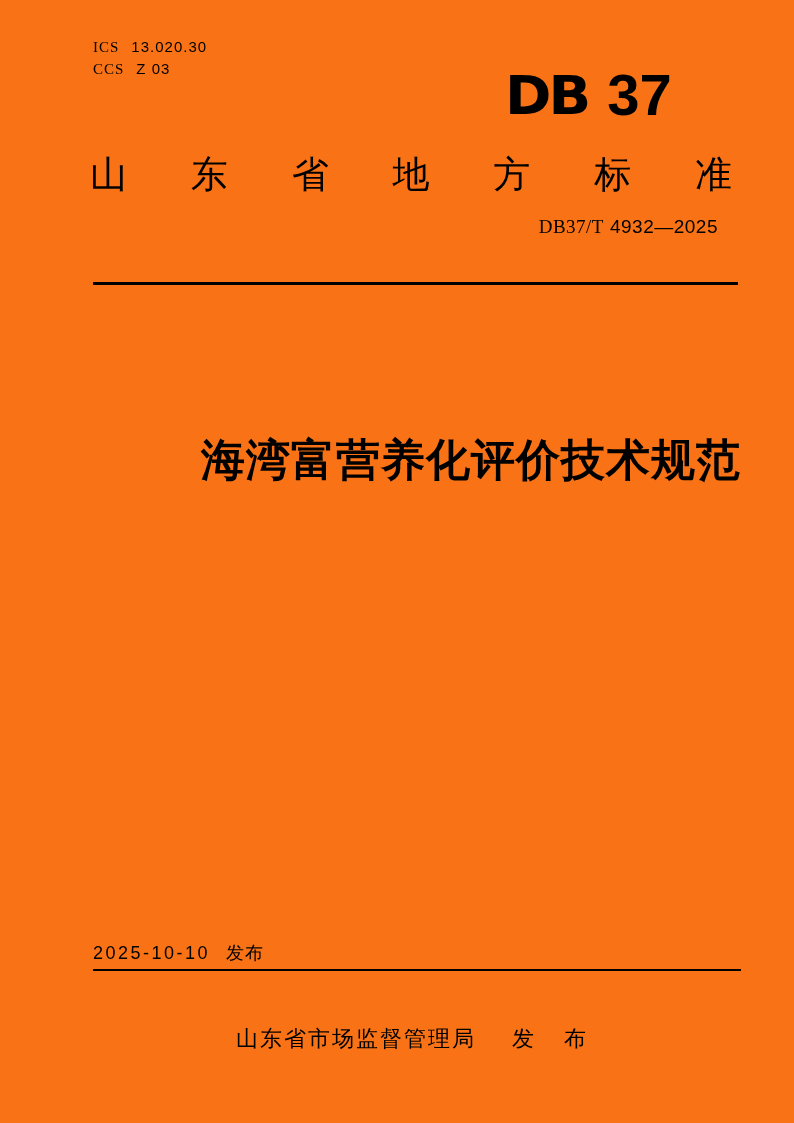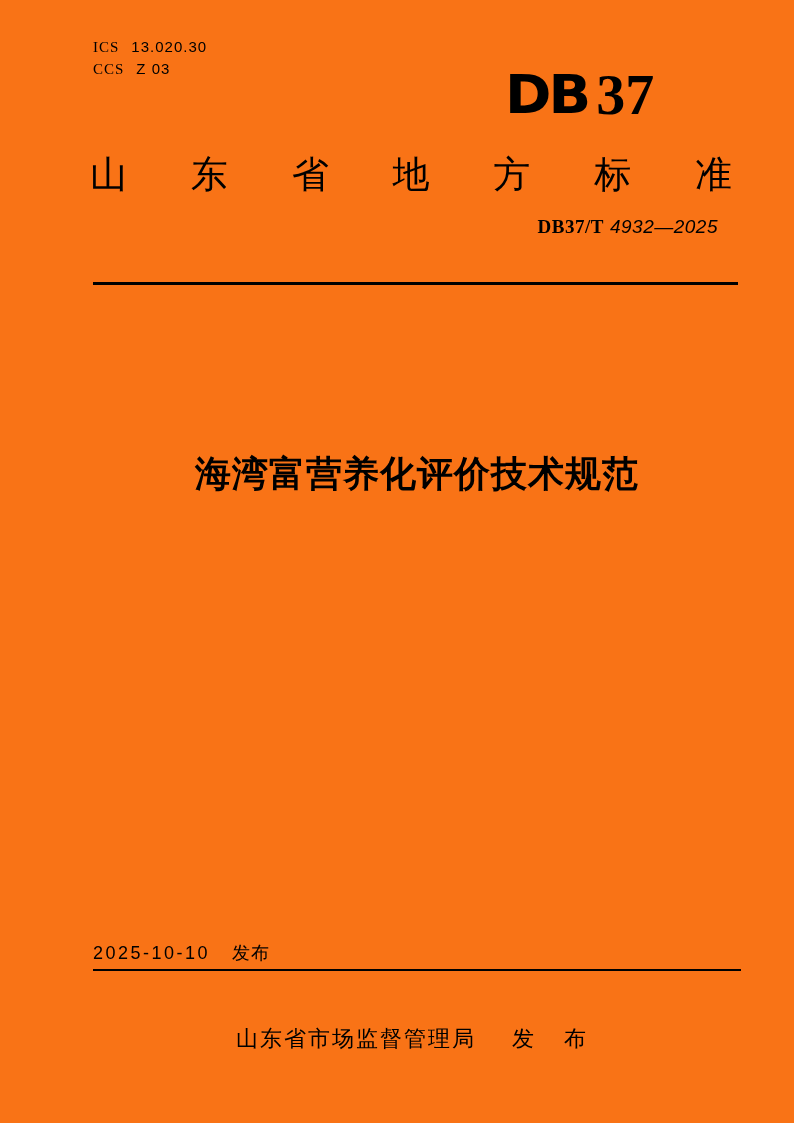--- a/index.html
+++ b/index.html
@@ -47,25 +47,25 @@
   }
   .logo-db {
     font-family: "DejaVu Sans", sans-serif;
     font-weight: 900;
     font-size: 56px;
     letter-spacing: -3px;
     display: inline-block;
     transform: scaleY(0.95);
   }
   .logo-num {
-    font-family: Liberation Serif, serif;
+    font-family: Liberation Sans, sans-serif;
     font-weight: bold;
     font-size: 58px;
     display: inline-block;
-    margin-left: 8px;
+    margin-left: 19px;
   }
 
   
   .standard-type {
     position: absolute;
     left: 90px;
     top: 150px;
     width: 642px;
     font-size: 37px;
     font-weight: 400;
@@ -77,27 +77,25 @@
   .standard-number {
     position: absolute;
     right: 76px;
     top: 216px;
     font-size: 19px;
     white-space: nowrap;
   }
   .standard-number .prefix {
     font-family: "Liberation Serif", serif;
     letter-spacing: 0.5px;
-    font-weight: bold;
   }
   .standard-number .num {
     font-family: "Liberation Sans", sans-serif;
     margin-left: 6px;
     letter-spacing: 0.5px;
-    font-style: italic;
   }
 
   
   .rule-top {
     position: absolute;
     left: 93px;
     top: 282px;
     width: 645px;
     height: 3px;
     background: #000000;
@@ -108,24 +106,24 @@
     top: 969px;
     width: 648px;
     height: 2px;
     background: #000000;
   }
 
   
   .title-cn {
     position: absolute;
     left: 93px;
-    top: 450px;
-    width: 648px;
-    text-align: center;
-    font-size: 36px;
+    top: 431px;
+    width: 648px;
+    text-align: right;
+    font-size: 44px;
     font-weight: bold;
     letter-spacing: 1px;
   }
   .title-en {
     position: absolute;
     left: 93px;
     top: 499px;
     width: 648px;
     text-align: center;
     font-family: "Liberation Serif", serif;
@@ -137,21 +135,21 @@
     position: absolute;
     left: 93px;
     top: 941px;
     width: 650px;
     display: flex;
     justify-content: space-between;
     font-size: 18px;
     white-space: nowrap;
   }
   .date-num { letter-spacing: 2.5px; }
-  .date-label { margin-left: 22px; letter-spacing: 1px; }
+  .date-label { margin-left: 16px; letter-spacing: 1px; }
 
   
   .publisher {
     position: absolute;
     left: 93px;
     top: 1024px;
     width: 648px;
     text-align: center;
     font-size: 22px;
     white-space: nowrap;

